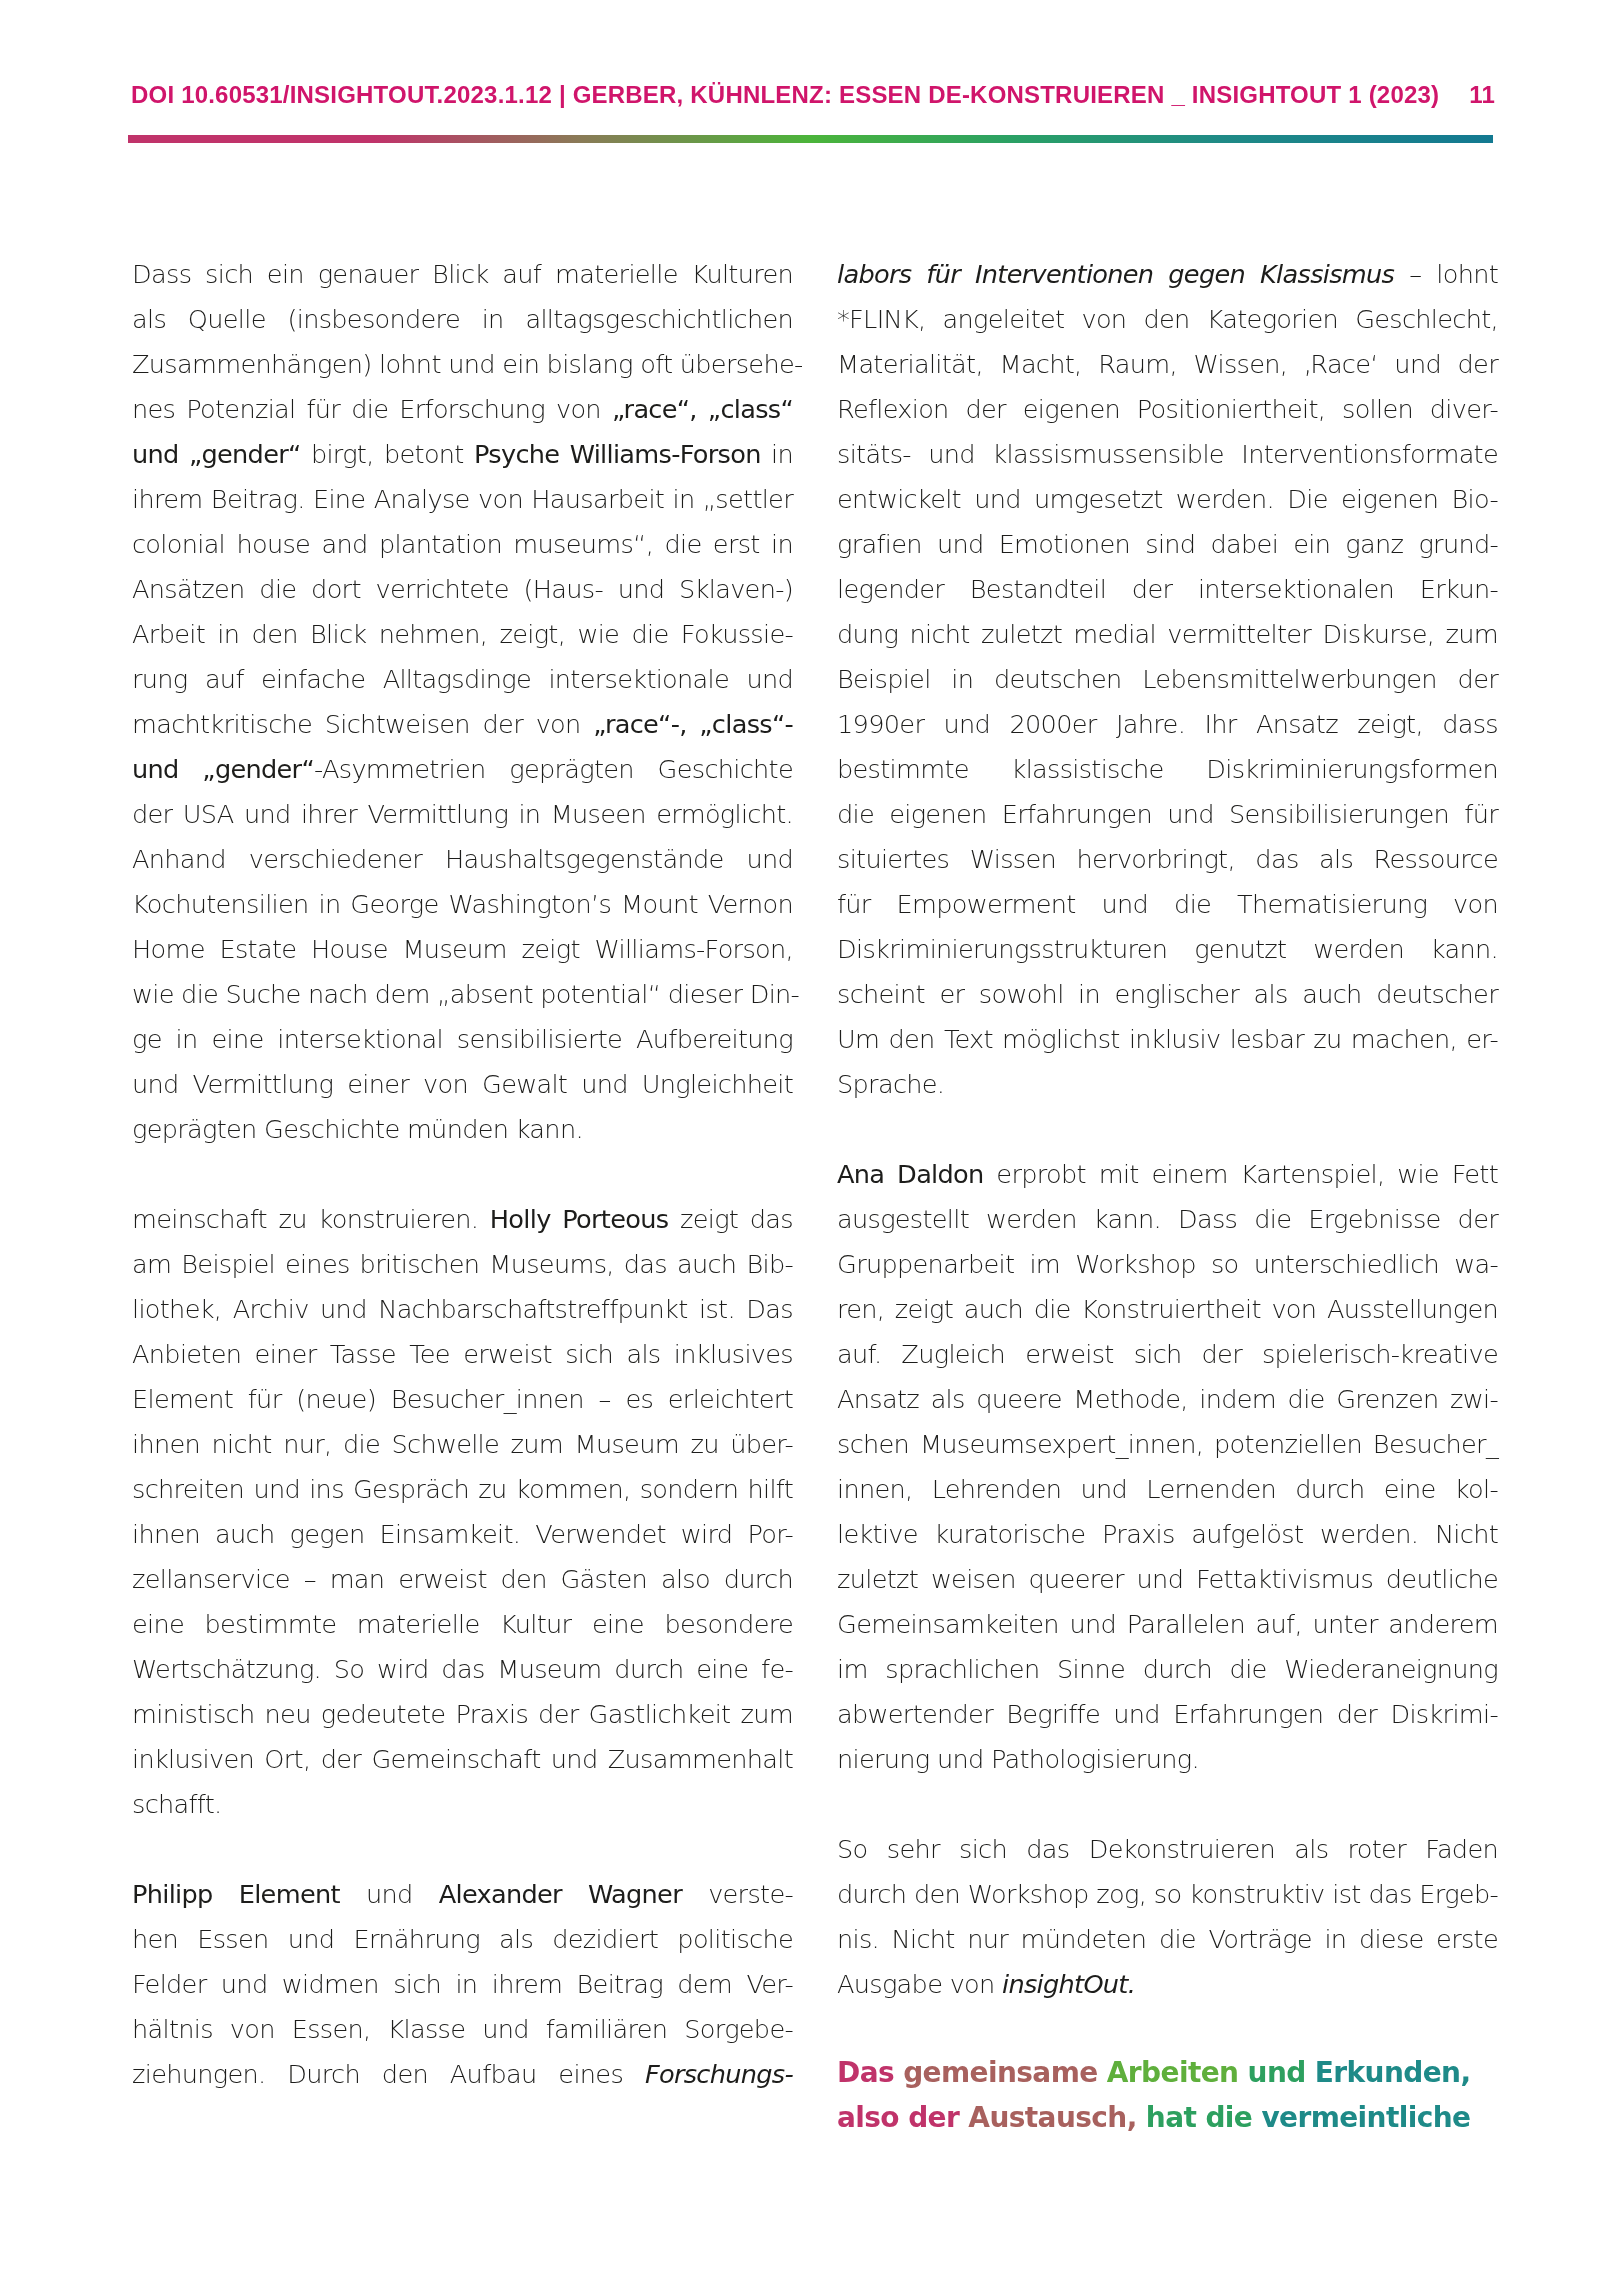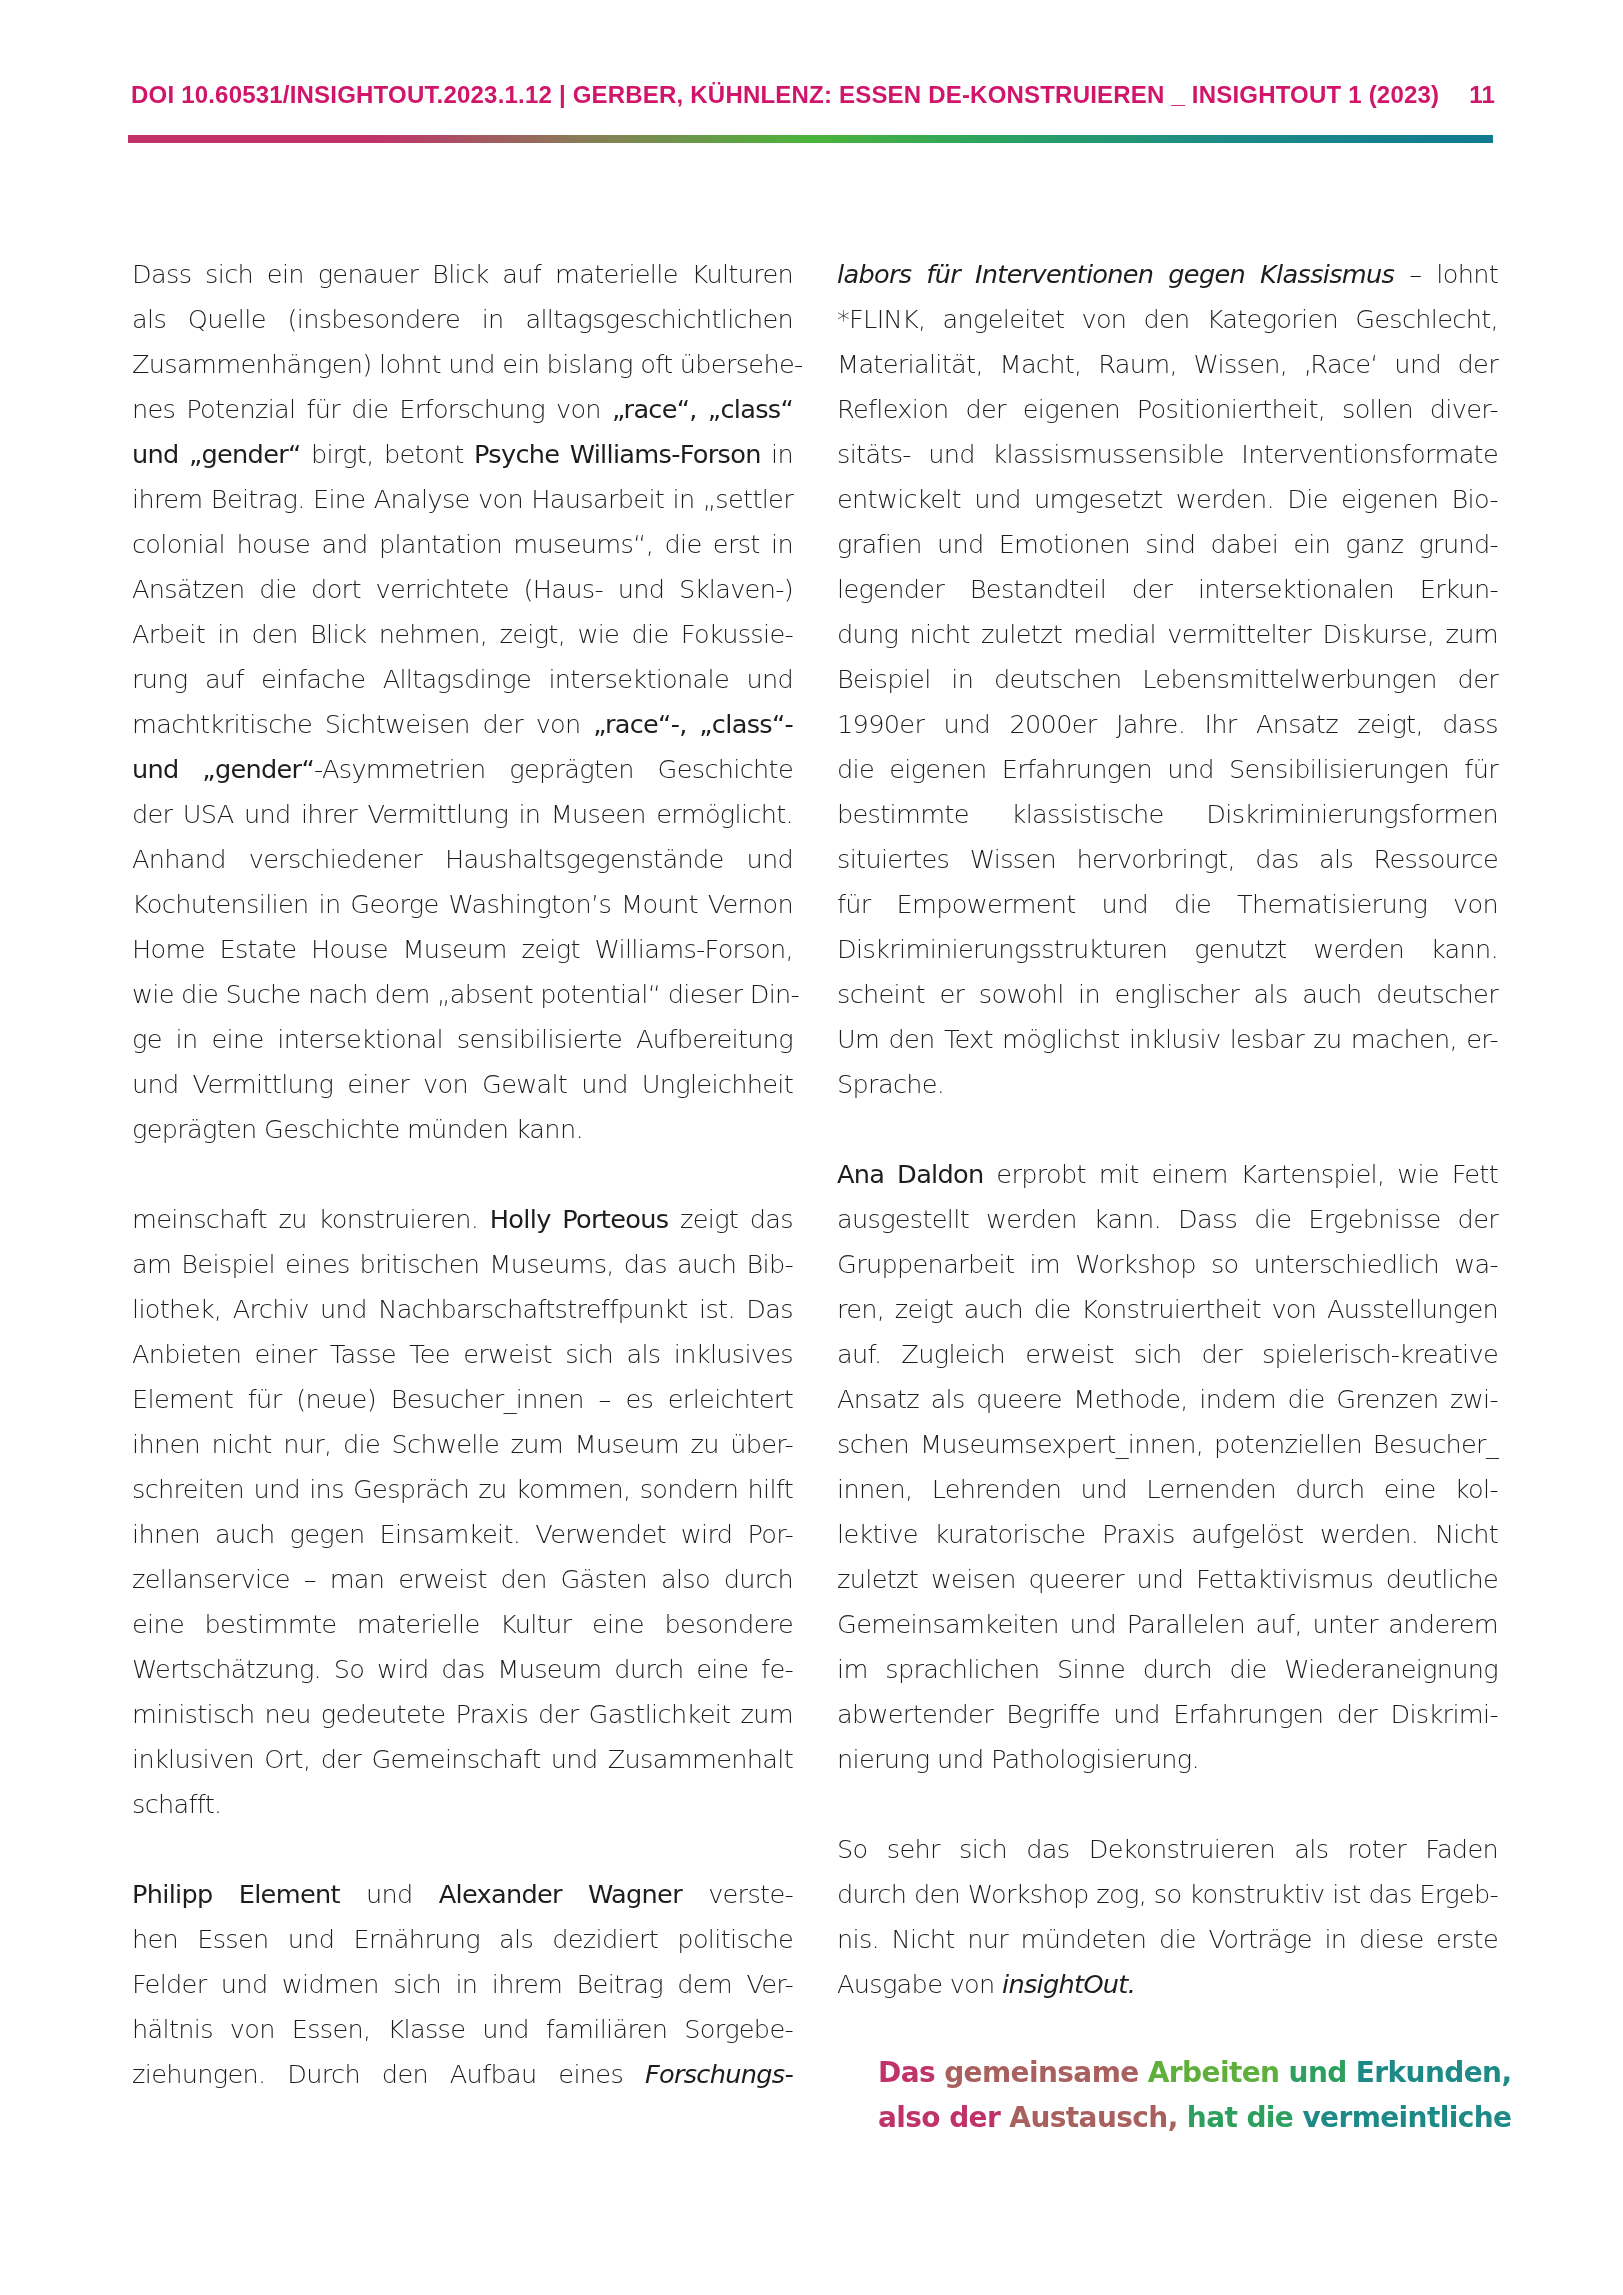--- a/index.html
+++ b/index.html
@@ -17,21 +17,21 @@
   .col-right { left: 837px; }
   .line { display: block; height: 45px; line-height: 45px; font-size: 25.6px;
           text-align: justify; text-align-last: justify; white-space: nowrap; overflow: visible;
           font-family: "DejaVu Sans", sans-serif; letter-spacing: -0.7px; font-weight: 300; }
   .line.last { text-align-last: left; }
   .gap { display: block; height: 45px; }
   b { font-weight: normal; }
   i { font-style: italic; }
   .pull { position: absolute; left: 837px; top: 2050px; width: 666px;
           font-family: "DejaVu Sans", sans-serif; font-weight: bold; font-size: 28px;
-          line-height: 45px; letter-spacing: -0.6px; margin-left: 41px; }
+          line-height: 45px; letter-spacing: -0.6px; }
   .pull .pl { display: block; white-space: nowrap; }
   .c1 { color: #c0336a; } .c2 { color: #a8615e; } .c3 { color: #5faf3c; }
   .c4 { color: #2da05f; } .c5 { color: #1e8a88; }
 </style>
 </head>
 <body>
 
 <div class="running-head">
   <span class="doi">DOI 10.60531/INSIGHTOUT.2023.1.12 | GERBER, KÜHNLENZ: ESSEN DE-KONSTRUIEREN _ INSIGHTOUT 1 (2023)</span>
   <span class="page">11</span>
@@ -94,22 +94,22 @@
     <span class="line">*FLINK, angeleitet von den Kategorien Geschlecht,</span>
     <span class="line">Materialität, Macht, Raum, Wissen, ‚Race‘ und der</span>
     <span class="line">Reflexion der eigenen Positioniertheit, sollen diver-</span>
     <span class="line">sitäts- und klassismussensible Interventionsformate</span>
     <span class="line">entwickelt und umgesetzt werden. Die eigenen Bio-</span>
     <span class="line">grafien und Emotionen sind dabei ein ganz grund-</span>
     <span class="line">legender Bestandteil der intersektionalen Erkun-</span>
     <span class="line">dung nicht zuletzt medial vermittelter Diskurse, zum</span>
     <span class="line">Beispiel in deutschen Lebensmittelwerbungen der</span>
     <span class="line">1990er und 2000er Jahre. Ihr Ansatz zeigt, dass</span>
+    <span class="line">bestimmte klassistische Diskriminierungsformen</span>
     <span class="line">die eigenen Erfahrungen und Sensibilisierungen für</span>
-    <span class="line">bestimmte klassistische Diskriminierungsformen</span>
     <span class="line">situiertes Wissen hervorbringt, das als Ressource</span>
     <span class="line">für Empowerment und die Thematisierung von</span>
     <span class="line">Diskriminierungsstrukturen genutzt werden kann.</span>
     <span class="line">scheint er sowohl in englischer als auch deutscher</span>
     <span class="line">Um den Text möglichst inklusiv lesbar zu machen, er-</span>
     <span class="line last">Sprache.</span>
   </div>
   <span class="gap"></span>
   <div>
     <span class="line"><b>Ana Daldon</b><span> erprobt mit einem Kartenspiel, wie Fett</span></span>

